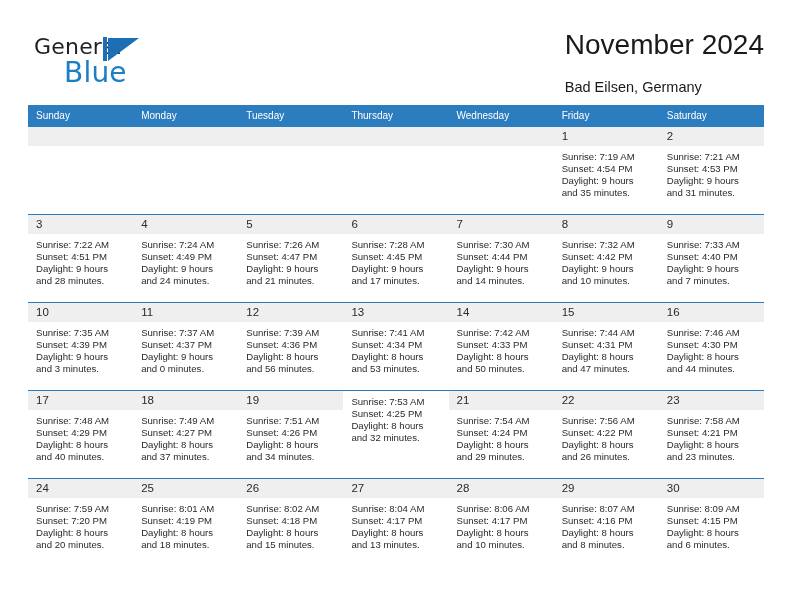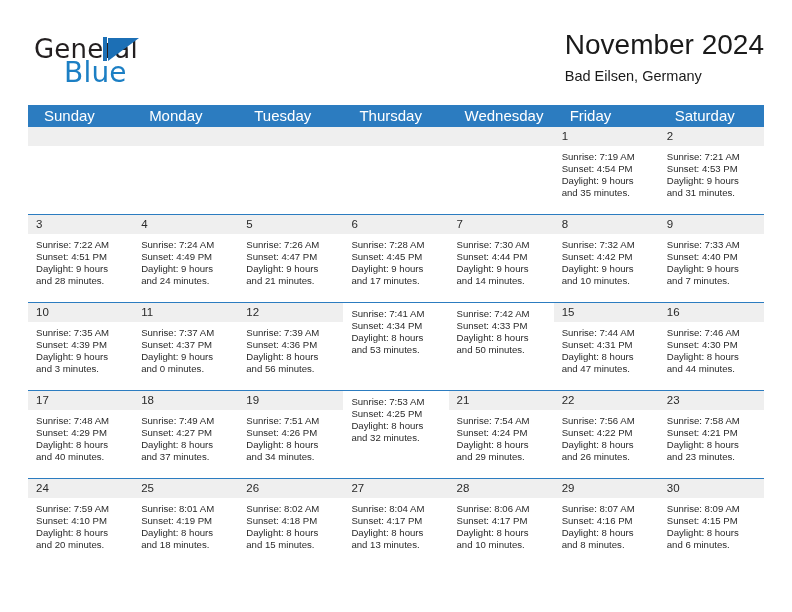--- a/index.html
+++ b/index.html
@@ -36,21 +36,21 @@
     position: absolute;
     left: 0;
     top: 6px;
     width: 150px;
     height: 56px;
   }
   .brand-general {
     position: absolute;
     left: 6px;
     top: 0px;
-    font-size: 26px;
+    font-size: 22px;
     letter-spacing: 0.2px;
     color: #231f20;
     font-family: "DejaVu Sans", sans-serif;
     font-weight: 400;
   }
   .brand-blue {
     position: absolute;
     left: 36px;
     top: 22px;
     font-size: 28px;
@@ -94,44 +94,44 @@
     font-weight: 400;
     color: #1a1a1a;
     line-height: 34px;
     white-space: nowrap;
   }
   .cal-subtitle {
     font-size: 14.5px;
     font-weight: 400;
     color: #1a1a1a;
     line-height: 20px;
-    margin-top: 4px;
+    margin-top: 15px;
     white-space: nowrap;
   }
 
   
   .calendar {
     position: absolute;
     left: 28px;
     top: 105px;
     width: 736px;
   }
 
   .dow-row {
     display: flex;
     background: #2c7cc0;
     height: 21px;
   }
   .dow {
     flex: 0 0 105.14px;
     width: 105.14px;
     box-sizing: border-box;
-    padding-left: 16px;
+    padding-left: 8px;
     color: #ffffff;
-    font-size: 15px;
+    font-size: 10px;
     line-height: 21px;
     font-weight: 400;
     white-space: nowrap;
     overflow: hidden;
   }
 
   .week {
     display: flex;
     border-top: 1.5px solid #2c7cc0;
     height: 88px;
@@ -330,28 +330,30 @@
           <div class="day-cell">
             <div class="day-head">12</div>
             <div class="day-body">
               <div>Sunrise: 7:39 AM</div>
               <div>Sunset: 4:36 PM</div>
               <div>Daylight: 8 hours</div>
               <div>and 56 minutes.</div>
             </div>
           </div>
           <div class="day-cell">
+            <div class="day-head">13</div>
             <div class="day-body">
               <div>Sunrise: 7:41 AM</div>
               <div>Sunset: 4:34 PM</div>
               <div>Daylight: 8 hours</div>
               <div>and 53 minutes.</div>
             </div>
           </div>
           <div class="day-cell">
+            <div class="day-head">14</div>
             <div class="day-body">
               <div>Sunrise: 7:42 AM</div>
               <div>Sunset: 4:33 PM</div>
               <div>Daylight: 8 hours</div>
               <div>and 50 minutes.</div>
             </div>
           </div>
           <div class="day-cell">
             <div class="day-head">15</div>
             <div class="day-body">
@@ -433,21 +435,21 @@
               <div>Daylight: 8 hours</div>
               <div>and 23 minutes.</div>
             </div>
           </div>
         </div>
         <div class="week">
           <div class="day-cell">
             <div class="day-head">24</div>
             <div class="day-body">
               <div>Sunrise: 7:59 AM</div>
-              <div>Sunset: 4:10 PM</div>
+              <div>Sunset: 7:20 PM</div>
               <div>Daylight: 8 hours</div>
               <div>and 20 minutes.</div>
             </div>
           </div>
           <div class="day-cell">
             <div class="day-head">25</div>
             <div class="day-body">
               <div>Sunrise: 8:01 AM</div>
               <div>Sunset: 4:19 PM</div>
               <div>Daylight: 8 hours</div>

